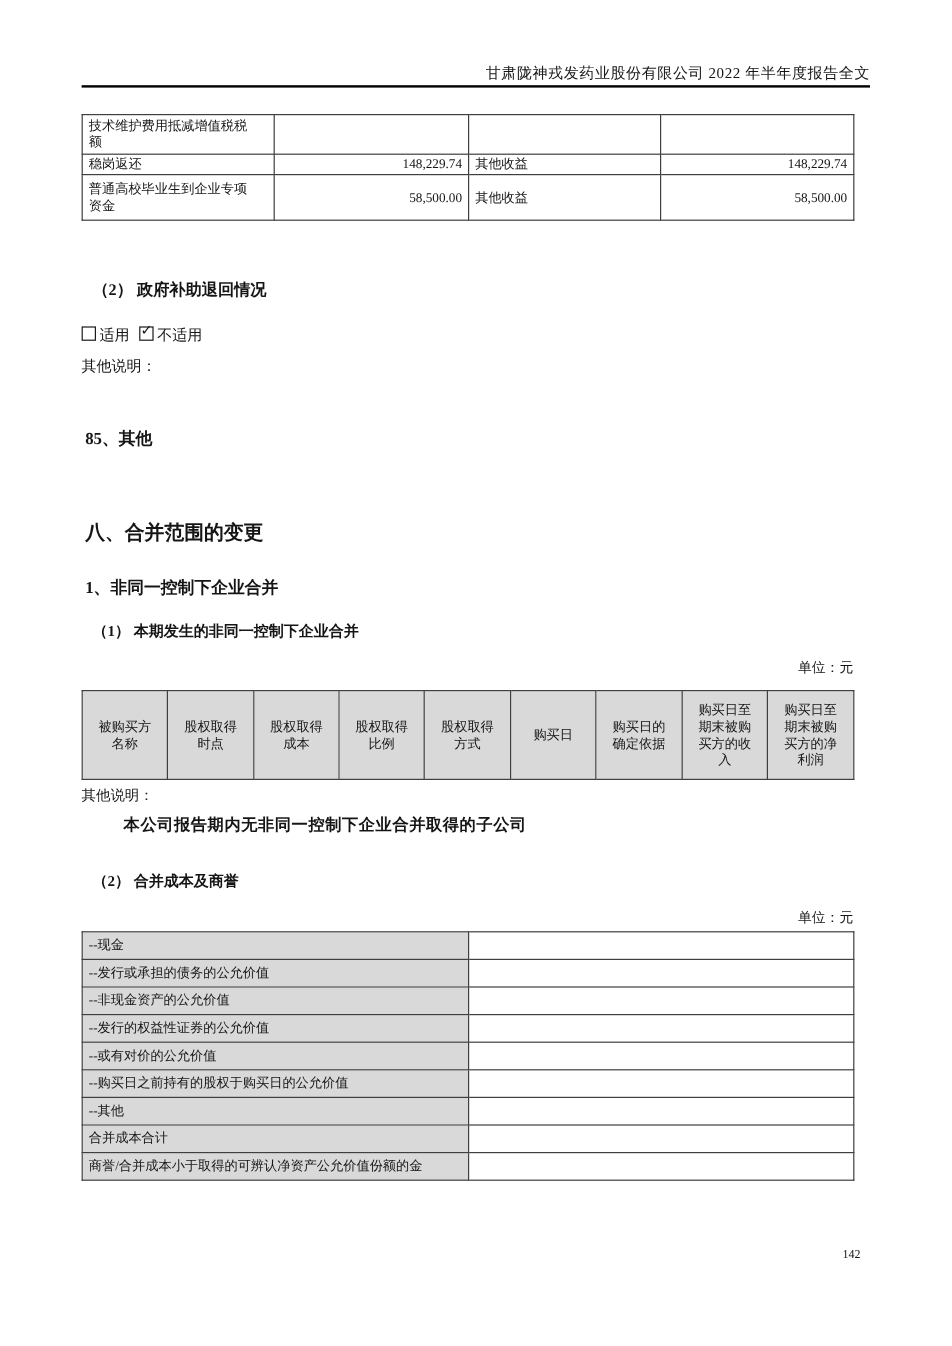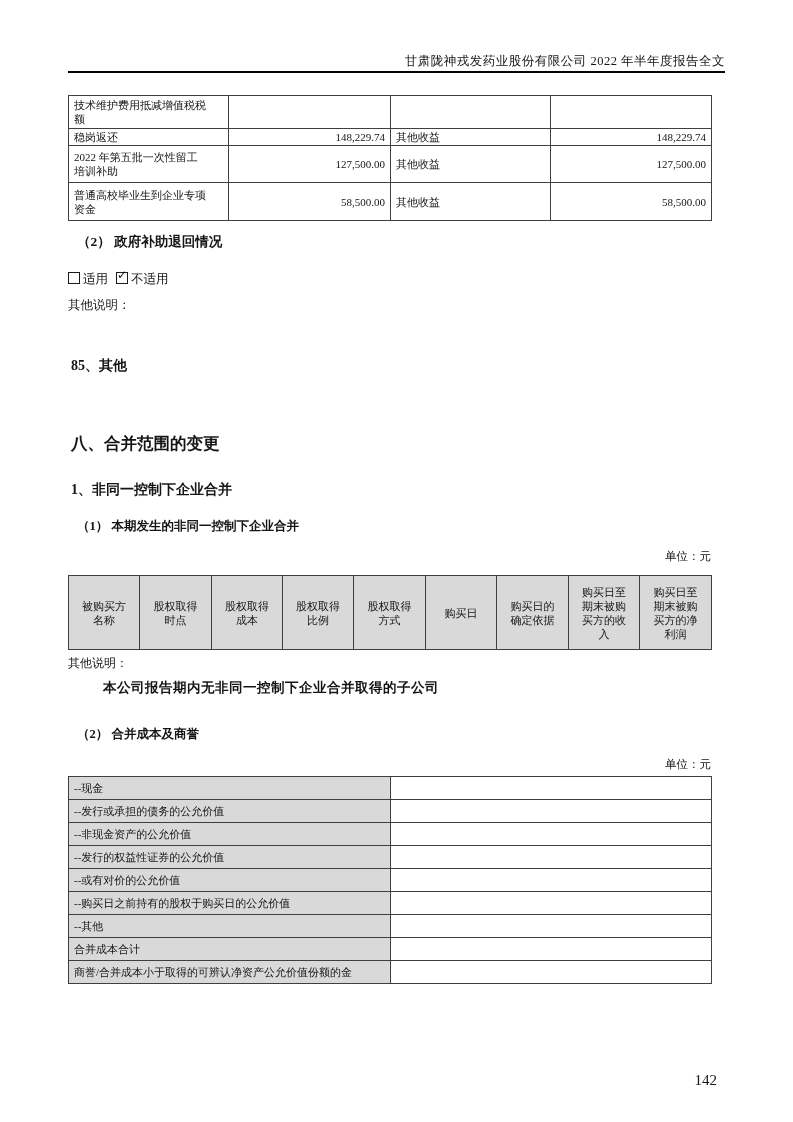--- a/index.html
+++ b/index.html
@@ -35,21 +35,21 @@
   .t3 tr.first td{height:22px;}
   .t3 .label{background:#d9d9d9;}
   .t3 .val{background:#ffffff;}
 
   .h1{position:absolute;font-weight:bold;font-size:16.5px;white-space:nowrap;}
   .h2{position:absolute;font-weight:bold;font-size:14px;white-space:nowrap;}
   .h3{position:absolute;font-weight:bold;font-size:12.5px;white-space:nowrap;}
   .body-text{position:absolute;font-size:12.5px;white-space:nowrap;}
   .note-bold{position:absolute;font-weight:bold;font-size:13.5px;letter-spacing:.5px;white-space:nowrap;}
   .unit{position:absolute;right:82px;font-size:11.5px;white-space:nowrap;}
-  .pageno{position:absolute;top:1072px;right:76px;font-size:15px;}
+  .pageno{position:absolute;top:1040px;right:76px;font-size:10px;}
 
   .cb-row{position:absolute;left:68px;top:271px;font-size:12.5px;white-space:nowrap;}
   .cb-item{margin-right:8px;}
   .cbox{
     display:inline-block;width:10px;height:10px;
     border:1px solid #1a1a1a;margin-right:3px;
     position:relative;vertical-align:-1px;background:#fff;
   }
   .cbox .check{
     position:absolute;left:0px;top:-4px;
@@ -80,27 +80,20 @@
         <td class="num"></td>
         <td></td>
         <td class="num"></td>
       </tr>
       <tr style="height:16px">
         <td class="pre">稳岗返还</td>
         <td class="num">148,229.74</td>
         <td>其他收益</td>
         <td class="num">148,229.74</td>
       </tr>
-      <tr style="height:37px">
-        <td class="pre">2022 年第五批一次性留工
-培训补助</td>
-        <td class="num">127,500.00</td>
-        <td>其他收益</td>
-        <td class="num">127,500.00</td>
-      </tr>
       <tr style="height:38px">
         <td class="pre">普通高校毕业生到企业专项
 资金</td>
         <td class="num">58,500.00</td>
         <td>其他收益</td>
         <td class="num">58,500.00</td>
       </tr>
     </tbody>
   </table>
 

